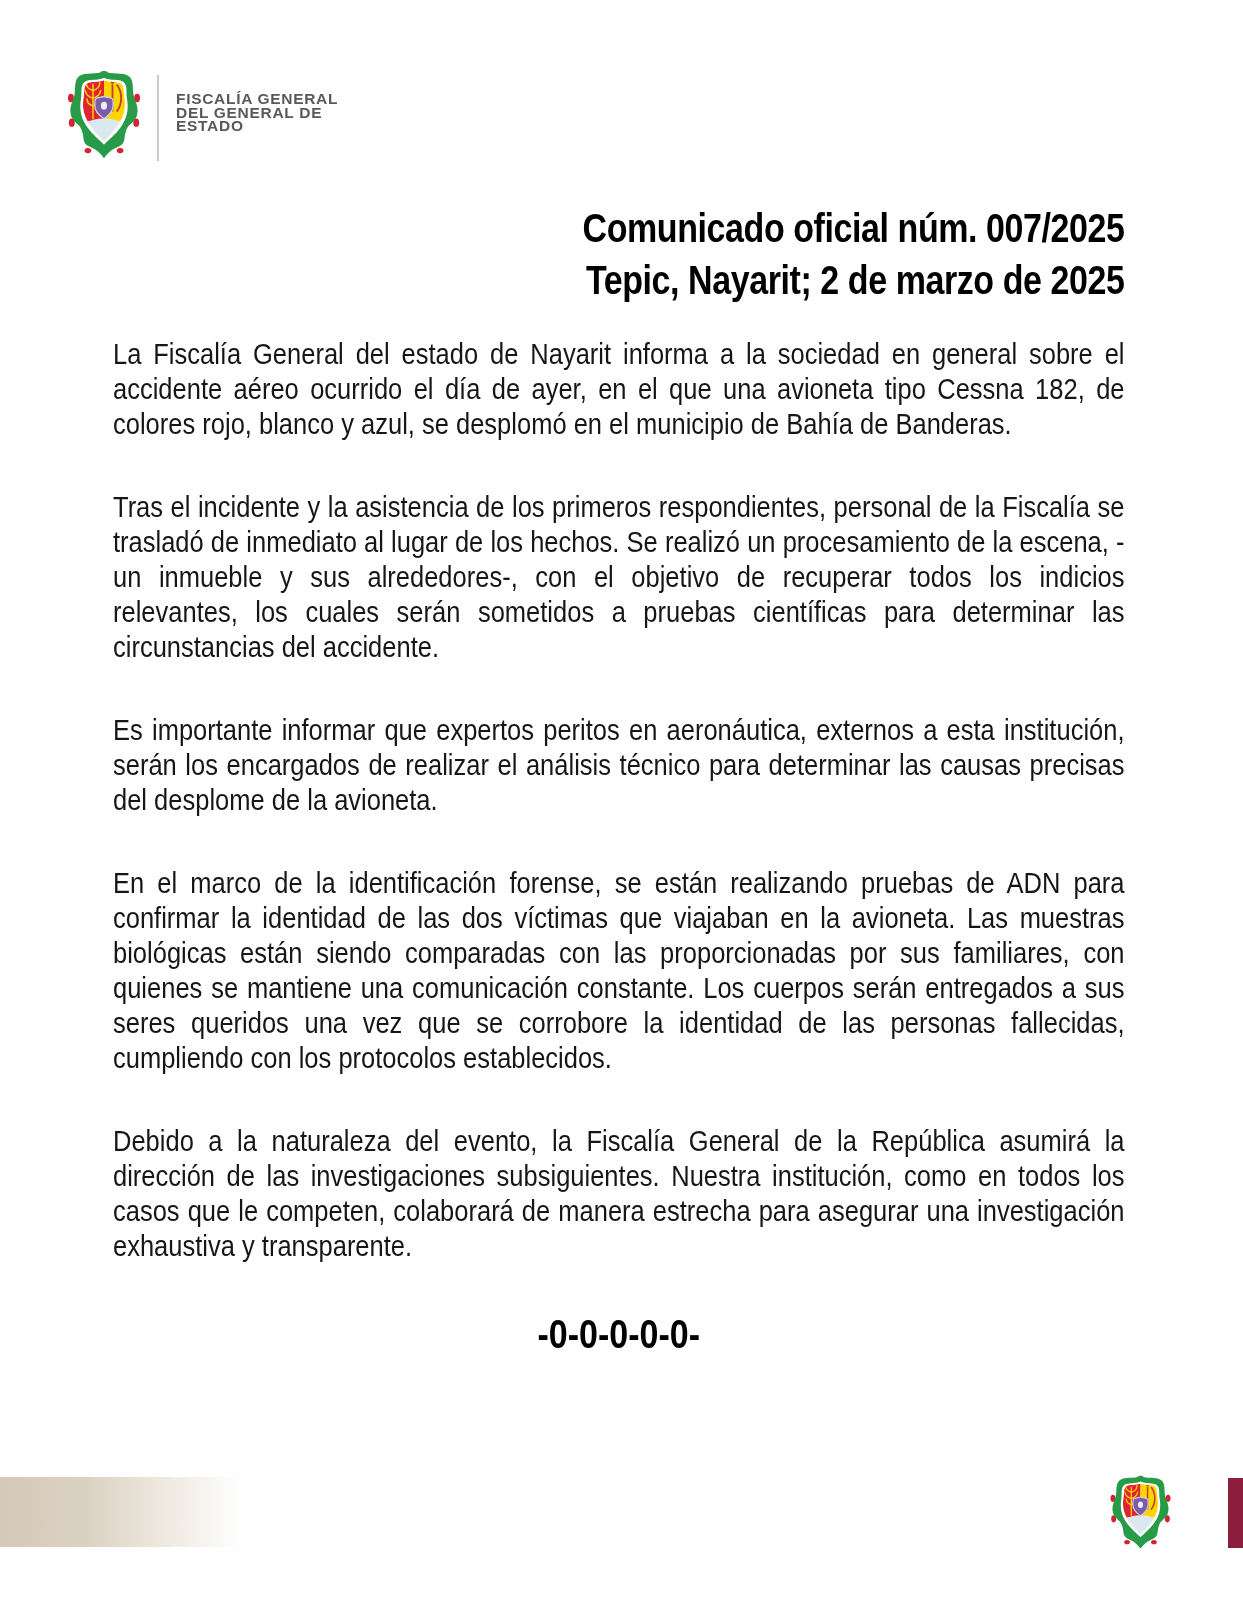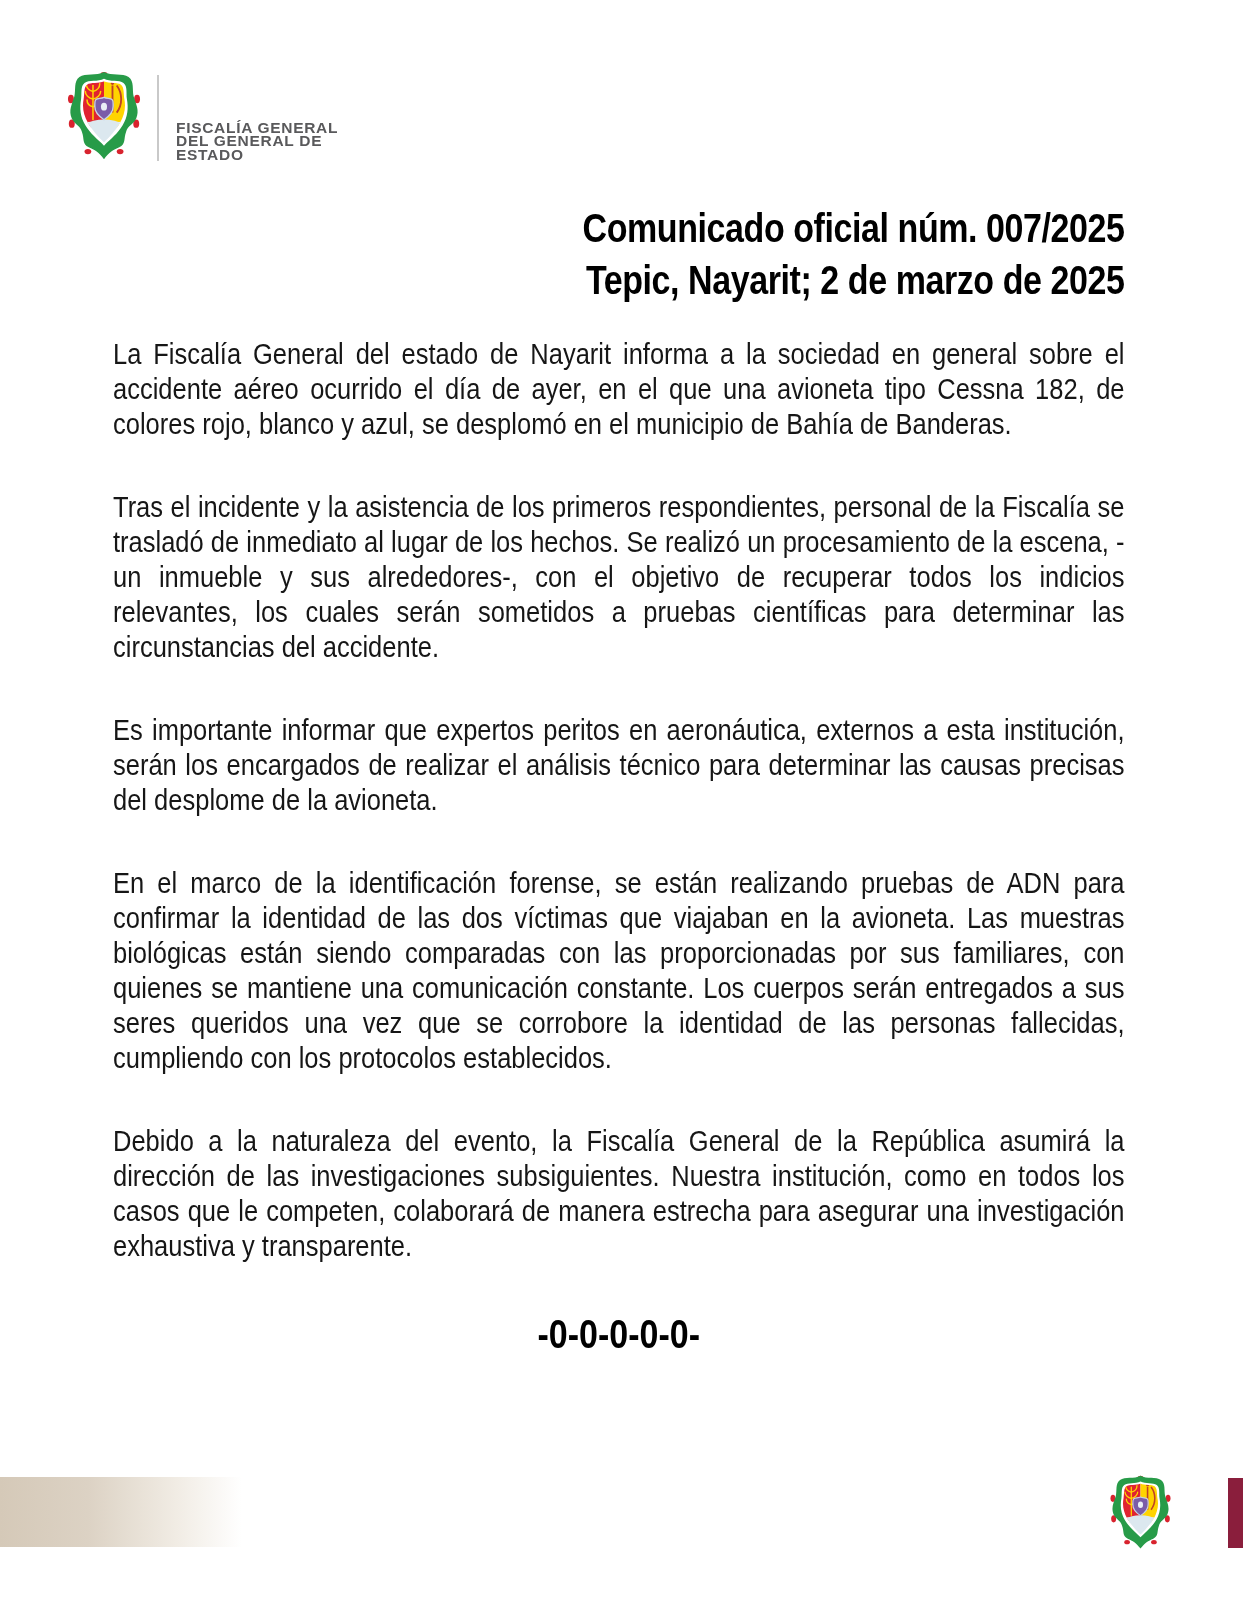--- a/index.html
+++ b/index.html
@@ -7,21 +7,21 @@
     position: relative;
     width: 1243px;
     height: 1600px;
     background: #ffffff;
     overflow: hidden;
     font-family: "Liberation Sans", sans-serif;
     color: #141414;
   }
 
   
-  .brand-header { position: absolute; left: 65px; top: 70px; display: flex; align-items: flex-end; }
+  .brand-header { position: absolute; left: 65px; top: 70px; display: flex; align-items: flex-start; }
   .brand-logo { display: block; }
   .brand-divider {
     width: 2px; height: 86px; background: #c9c9c9;
     margin-left: 14px; margin-top: 5px;
   }
   .brand-text {
     margin-left: 17px; margin-top: 22px;
     font-size: 15.5px; font-weight: bold; line-height: 13.5px;
     letter-spacing: 0.7px; color: #59595b;
   }

